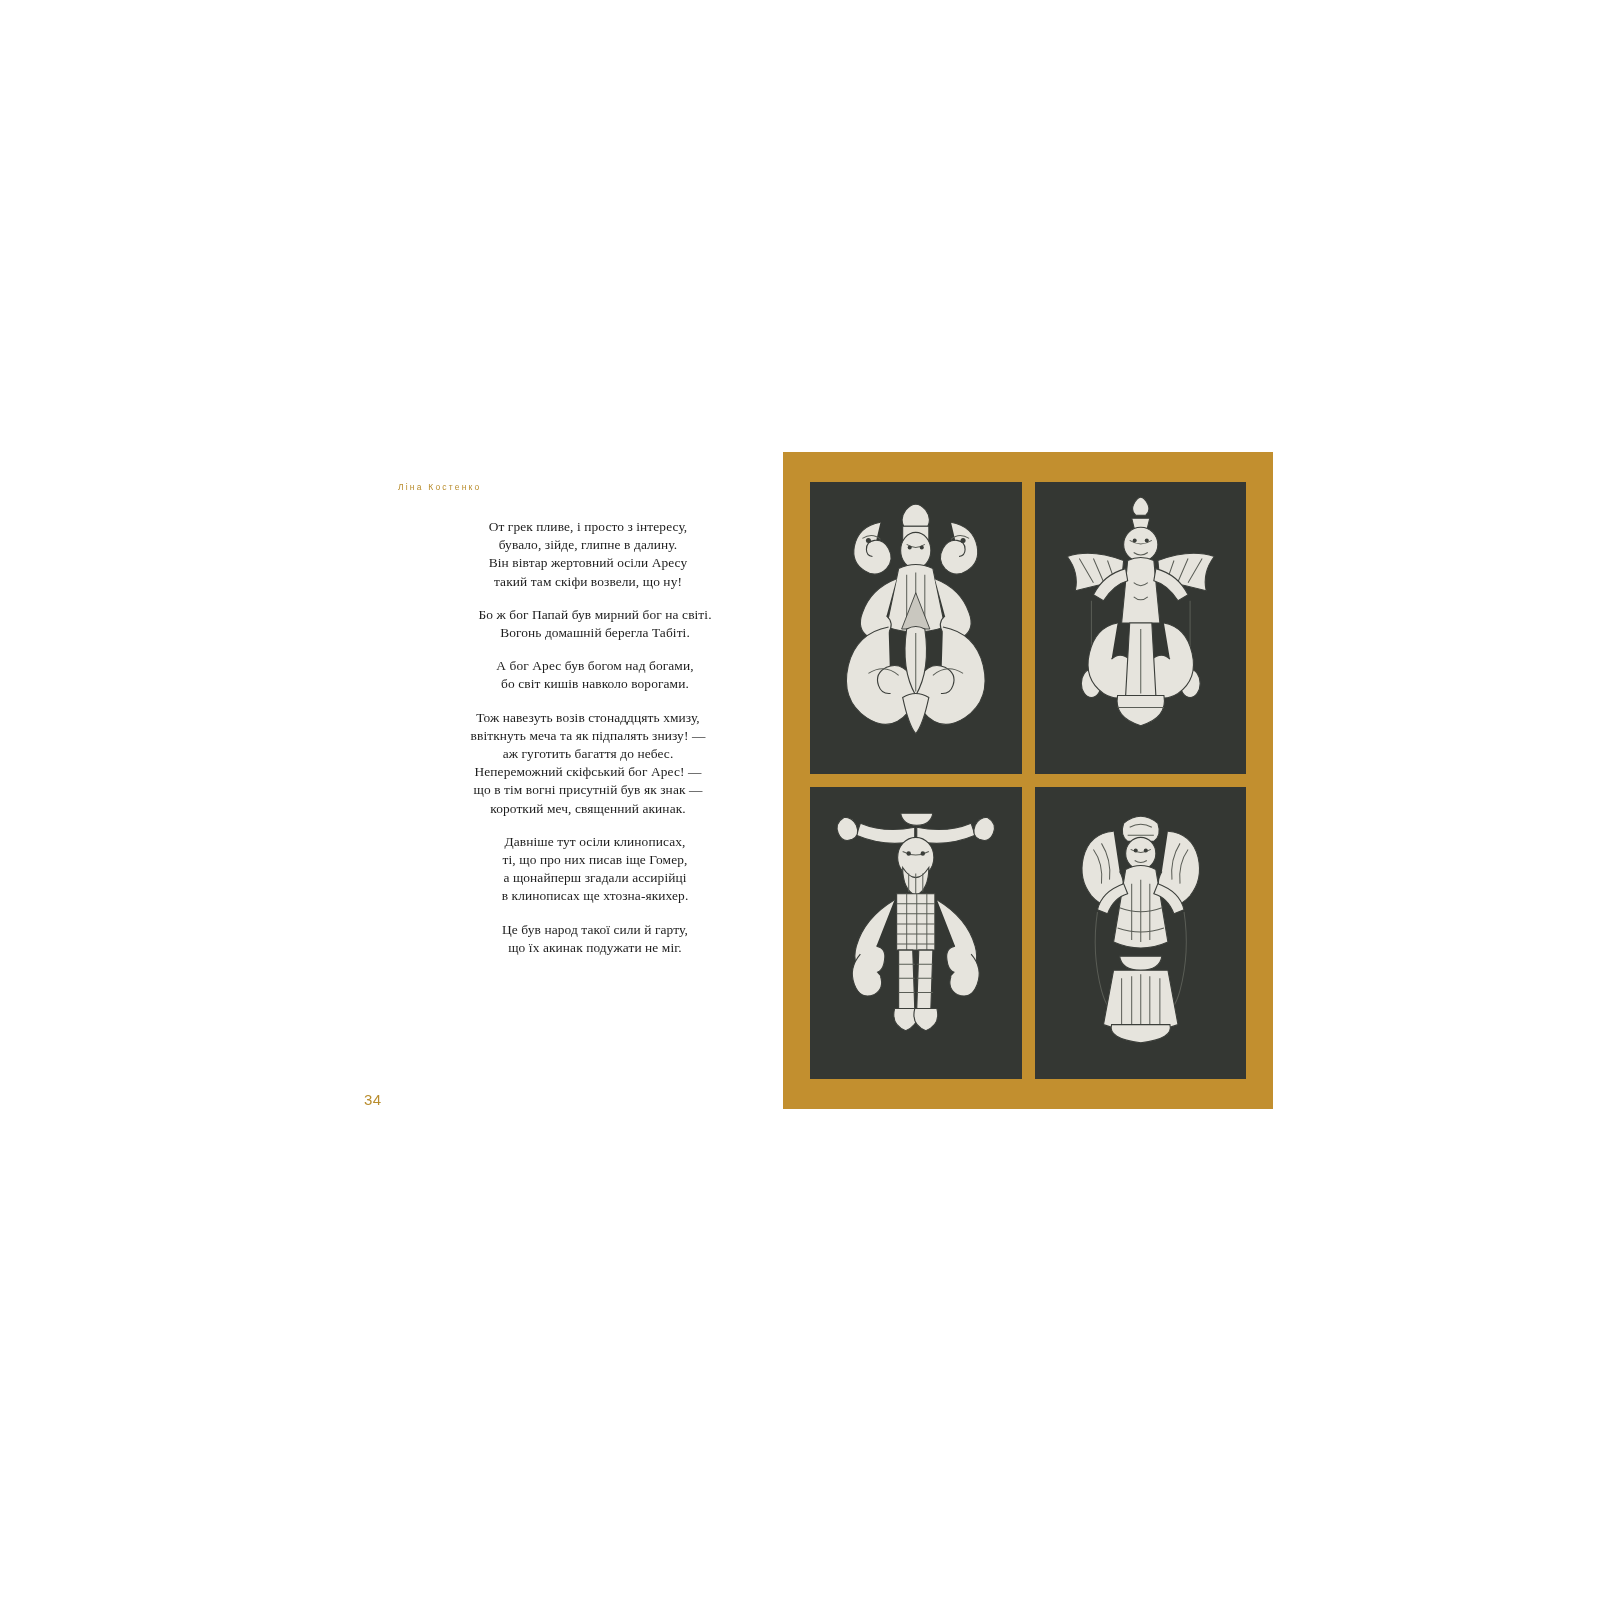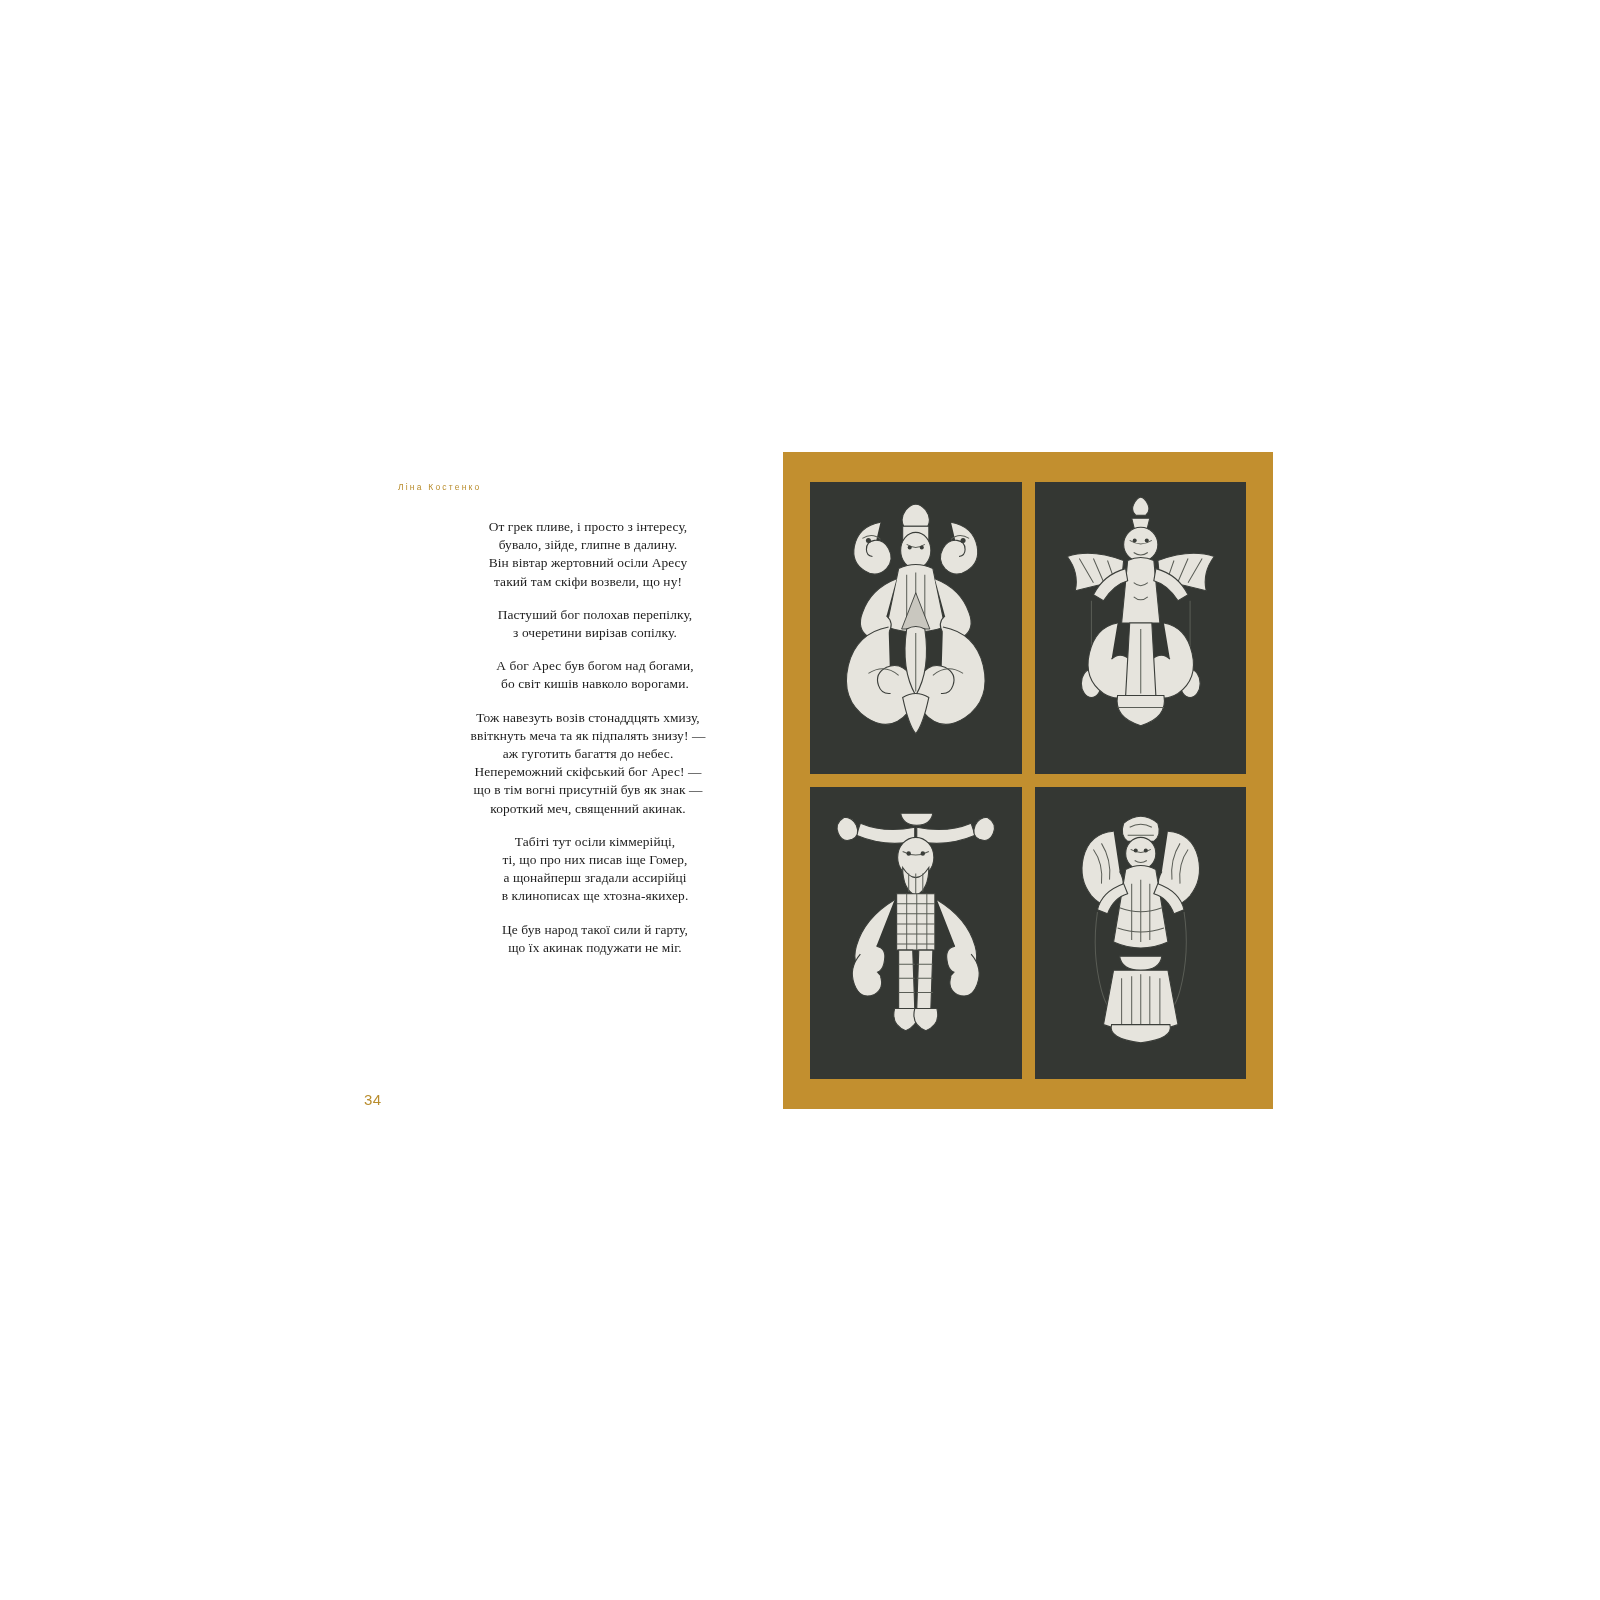--- a/index.html
+++ b/index.html
@@ -120,24 +120,24 @@
 <body>
 
 <div id="spread">
 
   <div id="left-page">
 
     <div id="running-head">Ліна Костенко</div>
 
     <div id="poem">
         <p class="stanza"><span class="line">От грек пливе, і просто з інтересу,</span><br><span class="line">бувало, зійде, глипне в далину.</span><br><span class="line">Він вівтар жертовний осіли Аресу</span><br><span class="line">такий там скіфи возвели, що ну!</span></p>
-        <p class="stanza indent"><span class="line">Пастуший бог полохав перепілку,</span><br><span class="line">з очеретини вирізав сопілку.</span></p>
+        <p class="stanza indent"><span class="line">Бо ж бог Папай був мирний бог на світі.</span><br><span class="line">Вогонь домашній берегла Табіті.</span></p>
         <p class="stanza indent"><span class="line">А бог Арес був богом над богами,</span><br><span class="line">бо світ кишів навколо ворогами.</span></p>
         <p class="stanza"><span class="line">Тож навезуть возів стонаддцять хмизу,</span><br><span class="line">ввіткнуть меча та як підпалять знизу! —</span><br><span class="line">аж гуготить багаття до небес.</span><br><span class="line">Непереможний скіфський бог Арес! —</span><br><span class="line">що в тім вогні присутній був як знак —</span><br><span class="line">короткий меч, священний акинак.</span></p>
-        <p class="stanza indent"><span class="line">Табіті тут осіли кіммерійці,</span><br><span class="line">ті, що про них писав іще Гомер,</span><br><span class="line">а щонайперш згадали ассирійці</span><br><span class="line">в клинописах ще хтозна-якихер.</span></p>
+        <p class="stanza indent"><span class="line">Давніше тут осіли клинописах,</span><br><span class="line">ті, що про них писав іще Гомер,</span><br><span class="line">а щонайперш згадали ассирійці</span><br><span class="line">в клинописах ще хтозна-якихер.</span></p>
         <p class="stanza indent"><span class="line">Це був народ такої сили й гарту,</span><br><span class="line">що їх акинак подужати не міг.</span></p>
       </div>
 
     <div id="page-number">34</div>
   </div>
 
   <div id="plate">
     <div id="plate-grid">
 
       <div class="plate-cell">

